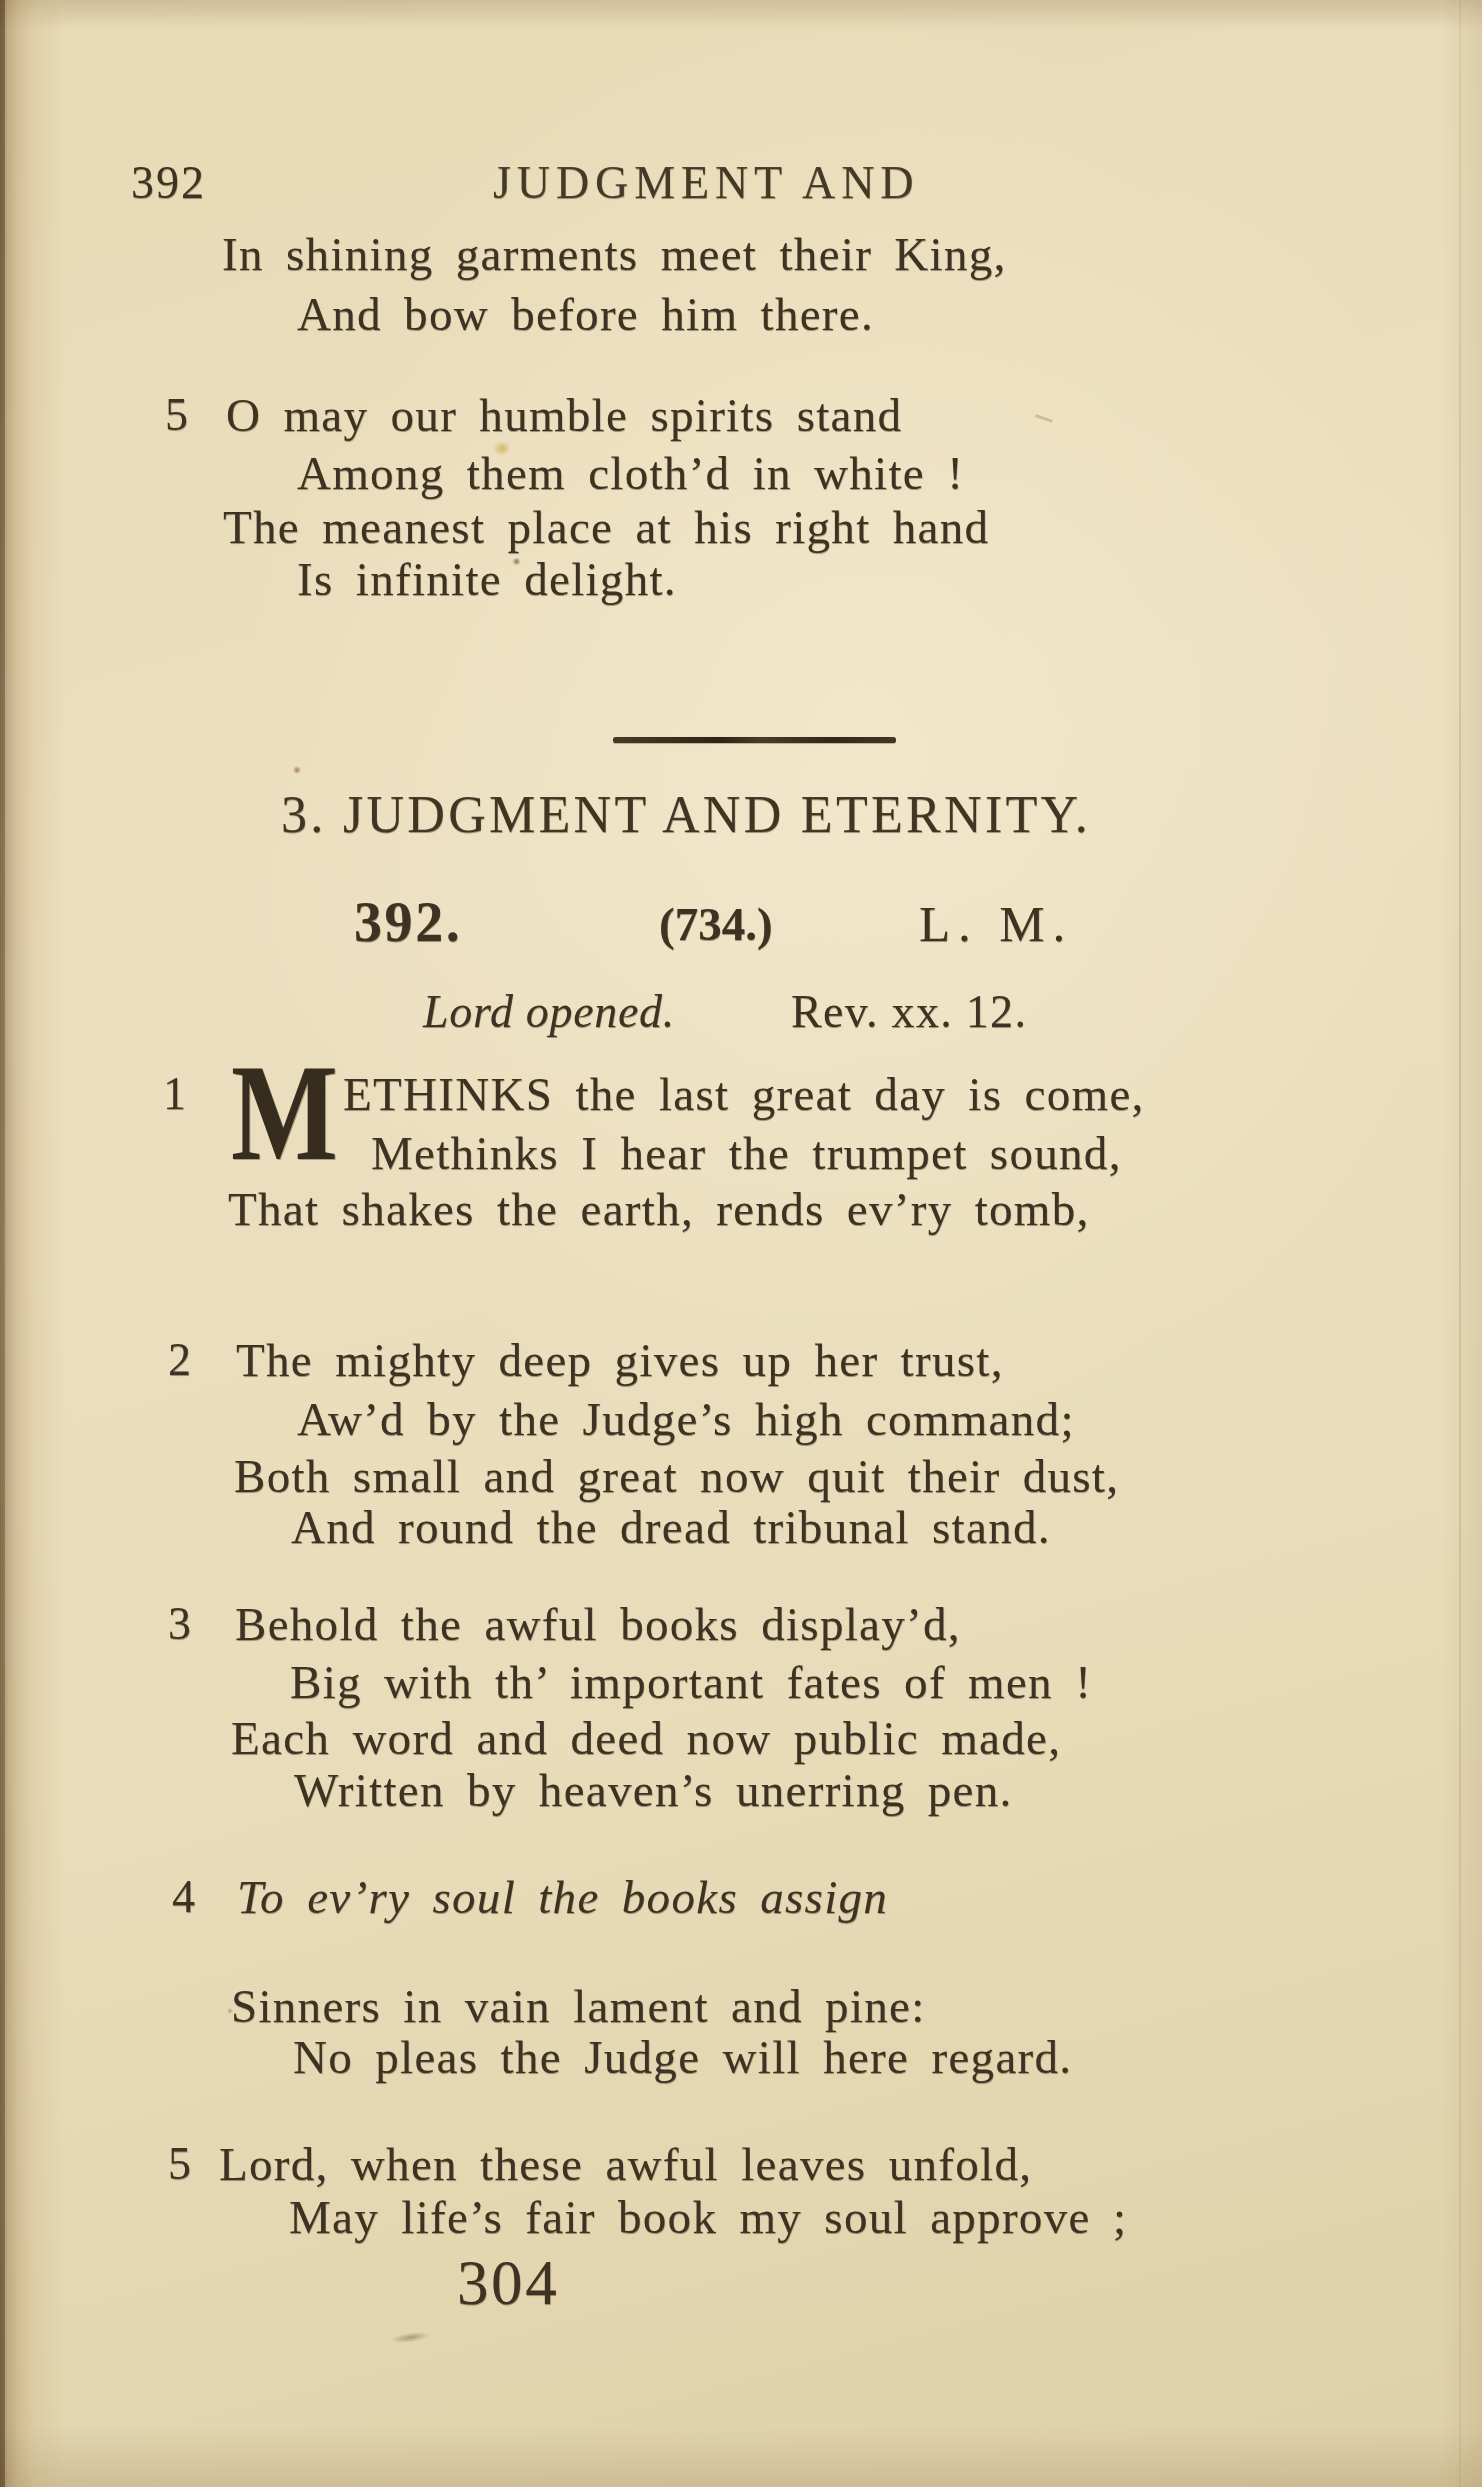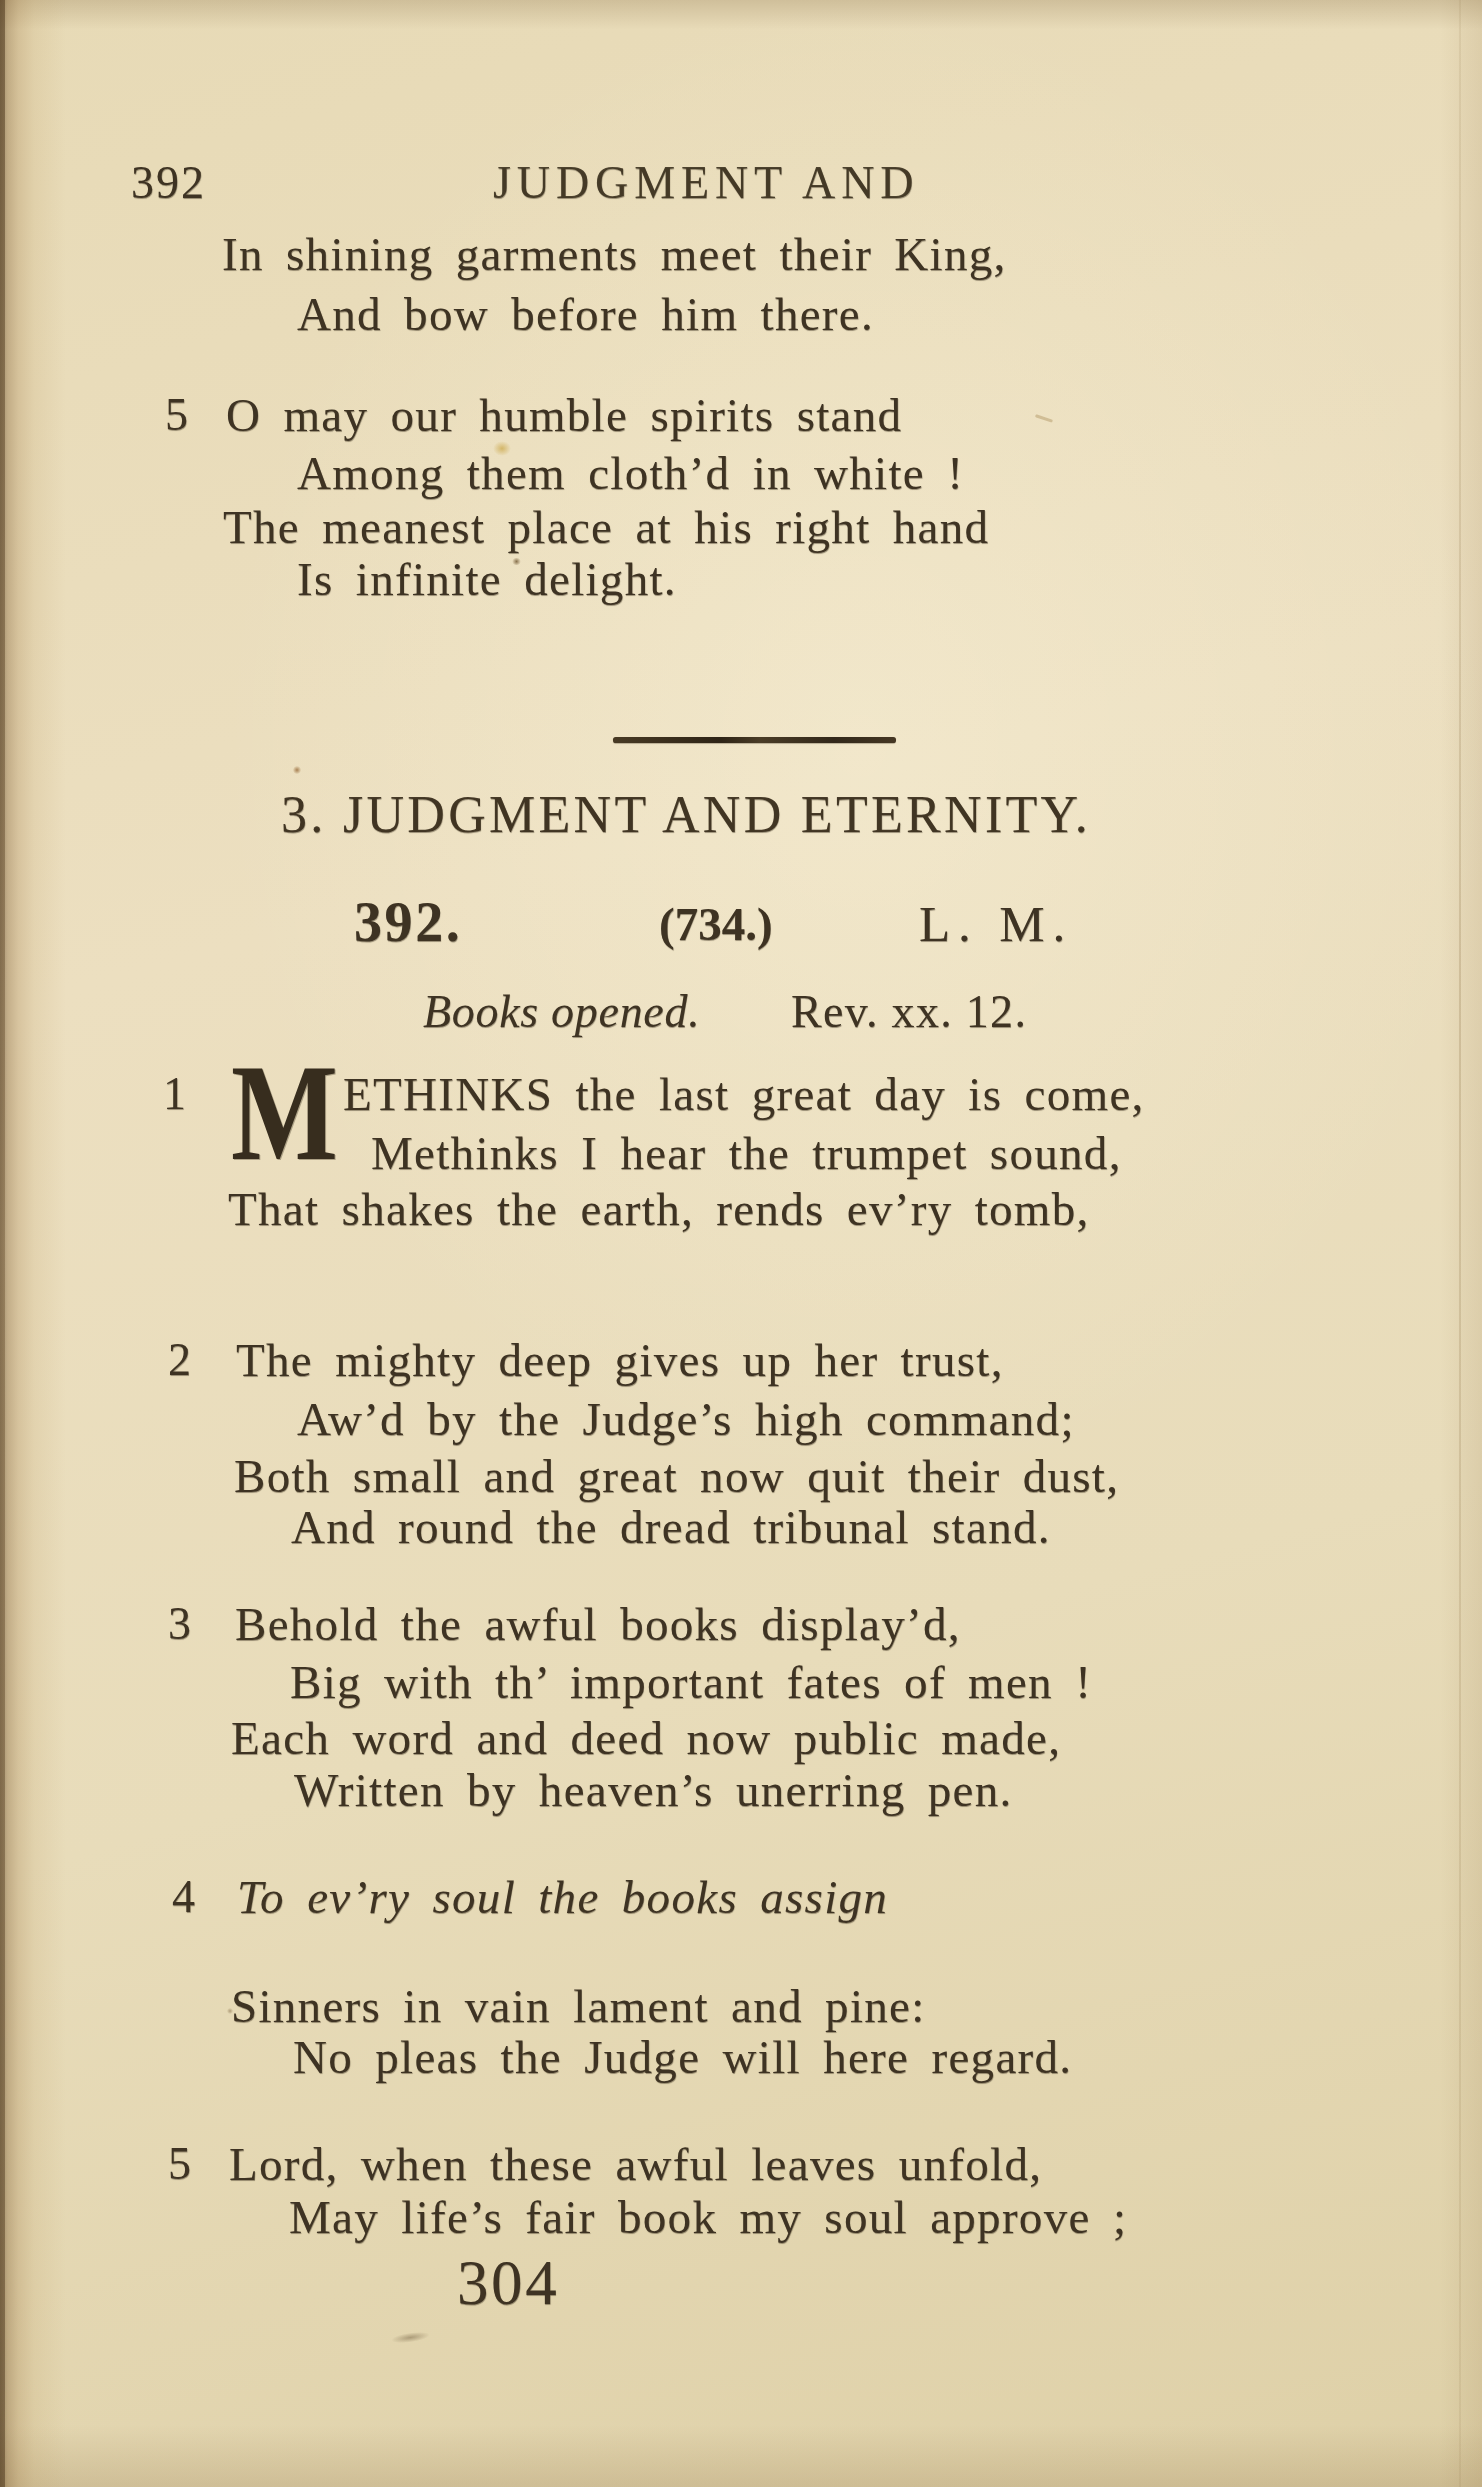--- a/index.html
+++ b/index.html
@@ -86,21 +86,21 @@
   <div class="t body-line" style="left:223px;top:504px;">The meanest place at his right hand</div>
   <div class="t body-line" style="left:297px;top:556px;">Is infinite delight.</div>
 
   <div class="divider"></div>
   <div class="t section-heading" style="left:281px;top:789px;">3. JUDGMENT AND ETERNITY.</div>
 
   <div class="t hymn-no" style="left:354px;top:894px;">392.</div>
   <div class="t alt-no" style="left:659px;top:901px;">(734.)</div>
   <div class="t meter" style="left:919px;top:899px;">L. M.</div>
 
-  <div class="t subtitle" style="left:423px;top:989px;">Books opened.</div>
+  <div class="t subtitle" style="left:423px;top:989px;">Lord opened.</div>
   <div class="t scripture" style="left:791px;top:989px;">Rev. xx. 12.</div>
 
   <div class="t verse-num" style="left:163px;top:1071px;">1</div>
   <div class="dropcap">M</div>
   <div class="t body-line" style="left:343px;top:1071px;">ETHINKS the last great day is come,</div>
   <div class="t body-line" style="left:371px;top:1130px;">Methinks I hear the trumpet sound,</div>
   <div class="t body-line" style="left:228px;top:1186px;">That shakes the earth, rends ev’ry tomb,</div>
 
   <div class="t verse-num" style="left:168px;top:1337px;">2</div>
   <div class="t body-line" style="left:236px;top:1337px;">The mighty deep gives up her trust,</div>
@@ -113,19 +113,19 @@
   <div class="t body-line" style="left:290px;top:1659px;">Big with th’ important fates of men !</div>
   <div class="t body-line" style="left:231px;top:1715px;">Each word and deed now public made,</div>
   <div class="t body-line" style="left:294px;top:1767px;">Written by heaven’s unerring pen.</div>
 
   <div class="t verse-num" style="left:172px;top:1874px;">4</div>
   <div class="t body-line" style="left:237px;top:1874px;font-style:italic;">To ev’ry soul the books assign</div>
   <div class="t body-line" style="left:231px;top:1983px;">Sinners in vain lament and pine:</div>
   <div class="t body-line" style="left:293px;top:2034px;">No pleas the Judge will here regard.</div>
 
   <div class="t verse-num" style="left:168px;top:2141px;">5</div>
-  <div class="t body-line" style="left:229px;top:2141px;">Lord, when these awful leaves unfold,</div>
+  <div class="t body-line" style="left:219px;top:2141px;">Lord, when these awful leaves unfold,</div>
   <div class="t body-line" style="left:289px;top:2194px;">May life’s fair book my soul approve ;</div>
 
   <div class="t sig" style="left:449px;top:2252px;">304</div>
 
 </div>
 
 
 </body></html>

